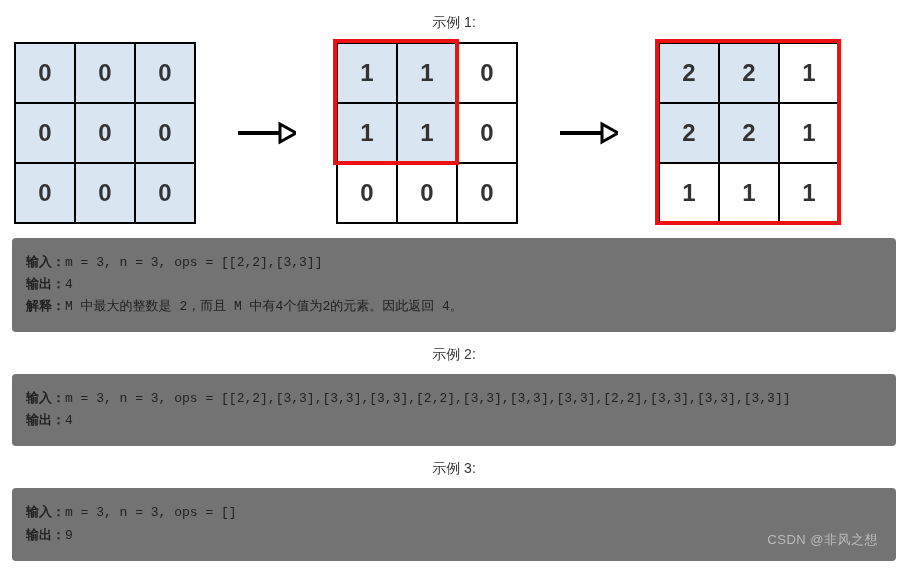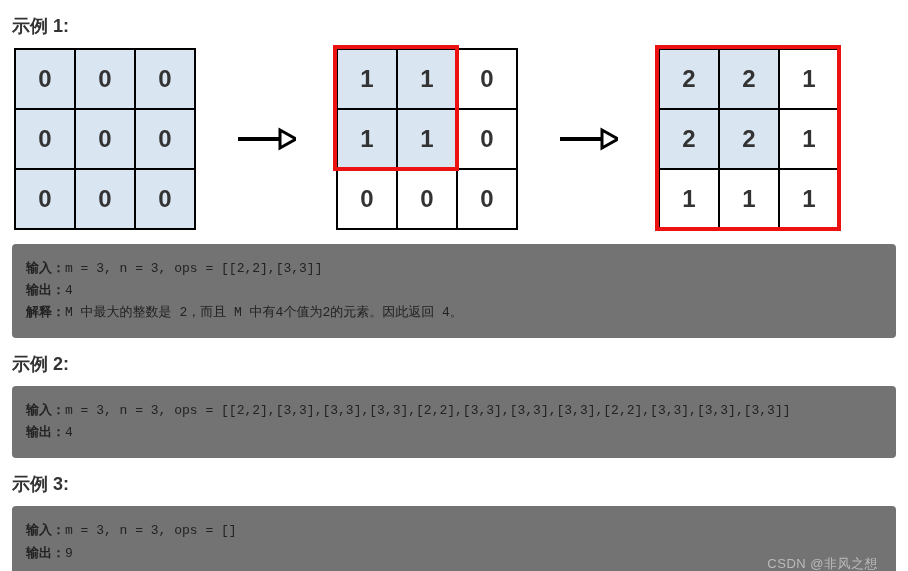--- a/index.html
+++ b/index.html
@@ -5,23 +5,24 @@
   body {
     margin: 0;
     padding: 10px 12px;
     font-family: -apple-system, BlinkMacSystemFont, "Segoe UI", "PingFang SC", "Microsoft YaHei", sans-serif;
     font-size: 14px;
     color: #333;
     background: #fff;
     width: 884px;
   }
   .example-title {
-    font-weight: 700;
+    font-weight: 400;
     margin: 4px 0 10px 0;
-    font-size: 18px;
+    font-size: 14px;
+    text-align: center;
   }
   .diagram-row {
     display: flex;
     align-items: center;
     gap: 40px;
     margin: 6px 0 14px 2px;
   }
   .grid {
     border-collapse: collapse;
   }
@@ -178,14 +179,14 @@
 <div class="example-title">示例 2:</div>
 
 <div class="code-block"><b>输入：</b><span>m = 3, n = 3, ops = [[2,2],[3,3],[3,3],[3,3],[2,2],[3,3],[3,3],[3,3],[2,2],[3,3],[3,3],[3,3]]</span>
 <b>输出：</b><span>4</span></div>
 
 <div class="example-title">示例 3:</div>
 
 <div style="position:relative;">
 <div class="code-block"><b>输入：</b><span>m = 3, n = 3, ops = []</span>
 <b>输出：</b><span>9</span></div>
-<div class="watermark" style="bottom:6px;">CSDN @非风之想</div>
+<div class="watermark" style="bottom:12px;">CSDN @非风之想</div>
 </div>
 
 </body></html>

